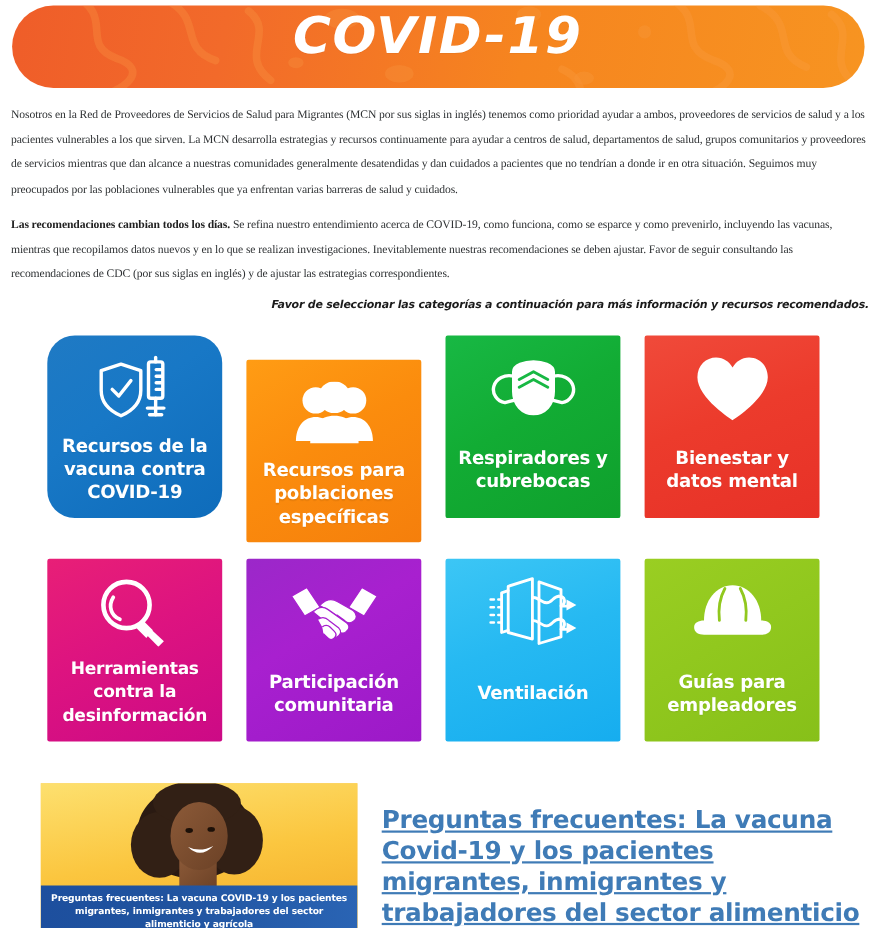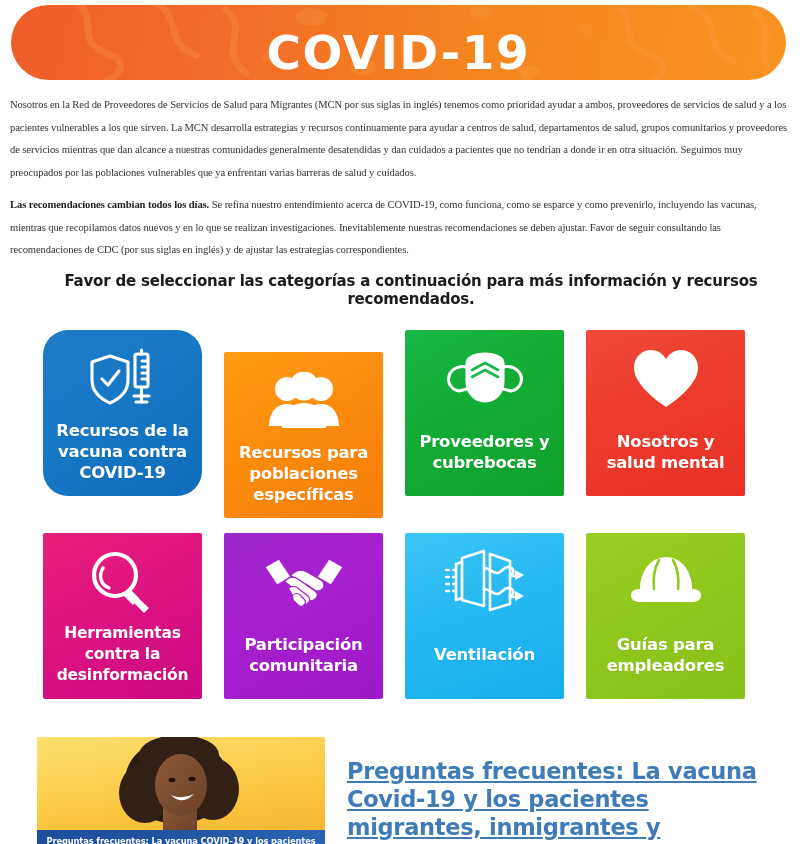--- a/index.html
+++ b/index.html
@@ -15,22 +15,23 @@
 
   
   .banner-wrap { padding: 5px 14px 0 11px; }
   .banner {
     position: relative;
     height: 75px;
     border-radius: 40px;
     background: linear-gradient(100deg, #ef5d29 0%, #f26a2a 25%, #f6851f 60%, #f79421 100%);
     overflow: hidden;
     display: flex;
-    align-items: flex-end;
+    align-items: flex-start;
     justify-content: center;
+    font-style: italic;
   }
   .banner-doodles {
     position: absolute; inset: 0;
     opacity: .5;
     pointer-events: none;
   }
   .banner-title {
     position: relative;
     z-index: 2;
     color: #ffffff;
@@ -50,28 +51,29 @@
     font-size: 10.6px;
     line-height: 22.5px;
     color: #2f3234;
     margin: 0 0 10px 0;
     font-family: Liberation Serif, serif;
     letter-spacing: -0.1px;
   }
   .para b { font-weight: bold; color: #222; }
 
   .select-note {
-    text-align: center;
-    font-size: 15px;
+    text-align: right;
+    font-size: 10px;
     font-weight: bold;
     color: #1b1b1b;
     margin: 10px 0 0 0;
     padding-left: 22px;
     letter-spacing: -0.2px;
     font-family: "DejaVu Sans", sans-serif;
+    font-style: italic;
   }
 
   
   .grid {
     margin: 22px 0 0 0;
     padding: 0 40px 0 43px;
     display: grid;
     grid-template-columns: repeat(4, 159px);
     column-gap: 22px;
     row-gap: 15px;
@@ -249,30 +251,30 @@
           <path d="M22 12 C22 6 32 3 40 3 C48 3 58 6 58 12 L58 30 C58 42 50 50 40 50 C30 50 22 42 22 30 Z" fill="#ffffff" stroke="#ffffff"></path>
           <path d="M22 16 C14 14 6 18 4 25 C2 32 7 39 14 40 L22 38" fill="none" stroke="#ffffff"></path>
           <path d="M58 16 C66 14 74 18 76 25 C78 32 73 39 66 40 L58 38" fill="none" stroke="#ffffff"></path>
         </g>
         <g fill="none" stroke="#18b844" stroke-width="2.6" stroke-linecap="round" stroke-linejoin="round">
           <path d="M27 19 L40 12 L53 19"></path>
           <path d="M27 26 L40 19 L53 26"></path>
         </g>
       </svg>
     </div>
-    <div class="tile-label">Proveedores y cubrebocas</div>
+    <div class="tile-label">Respiradores y cubrebocas</div>
   </div>
 
   <div class="tile t-red">
     <div class="ico">
       <svg width="70" height="62" viewBox="0 0 70 62">
         <path fill="#ffffff" d="M35 59 C35 59 3 39 3 20 C3 9 11 2 20 2 C27 2 32 6 35 11 C38 6 43 2 50 2 C59 2 67 9 67 20 C67 39 35 59 35 59 Z"></path>
       </svg>
     </div>
-    <div class="tile-label">Nosotros y salud mental</div>
+    <div class="tile-label">Bienestar y datos mental</div>
   </div>
 
   <div class="tile t-pink">
     <div class="ico">
       <svg width="68" height="62" viewBox="0 0 68 62">
         <g fill="none" stroke="#ffffff" stroke-width="4.2" stroke-linecap="round" stroke-linejoin="round">
           <circle cx="26" cy="24" r="21"></circle>
           <path d="M14 17 C9 25 12 34 20 37" stroke-width="3.4"></path>
         </g>
         <path fill="#ffffff" d="M40 37 L50 47 L44 54 L34 44 Z"></path>

